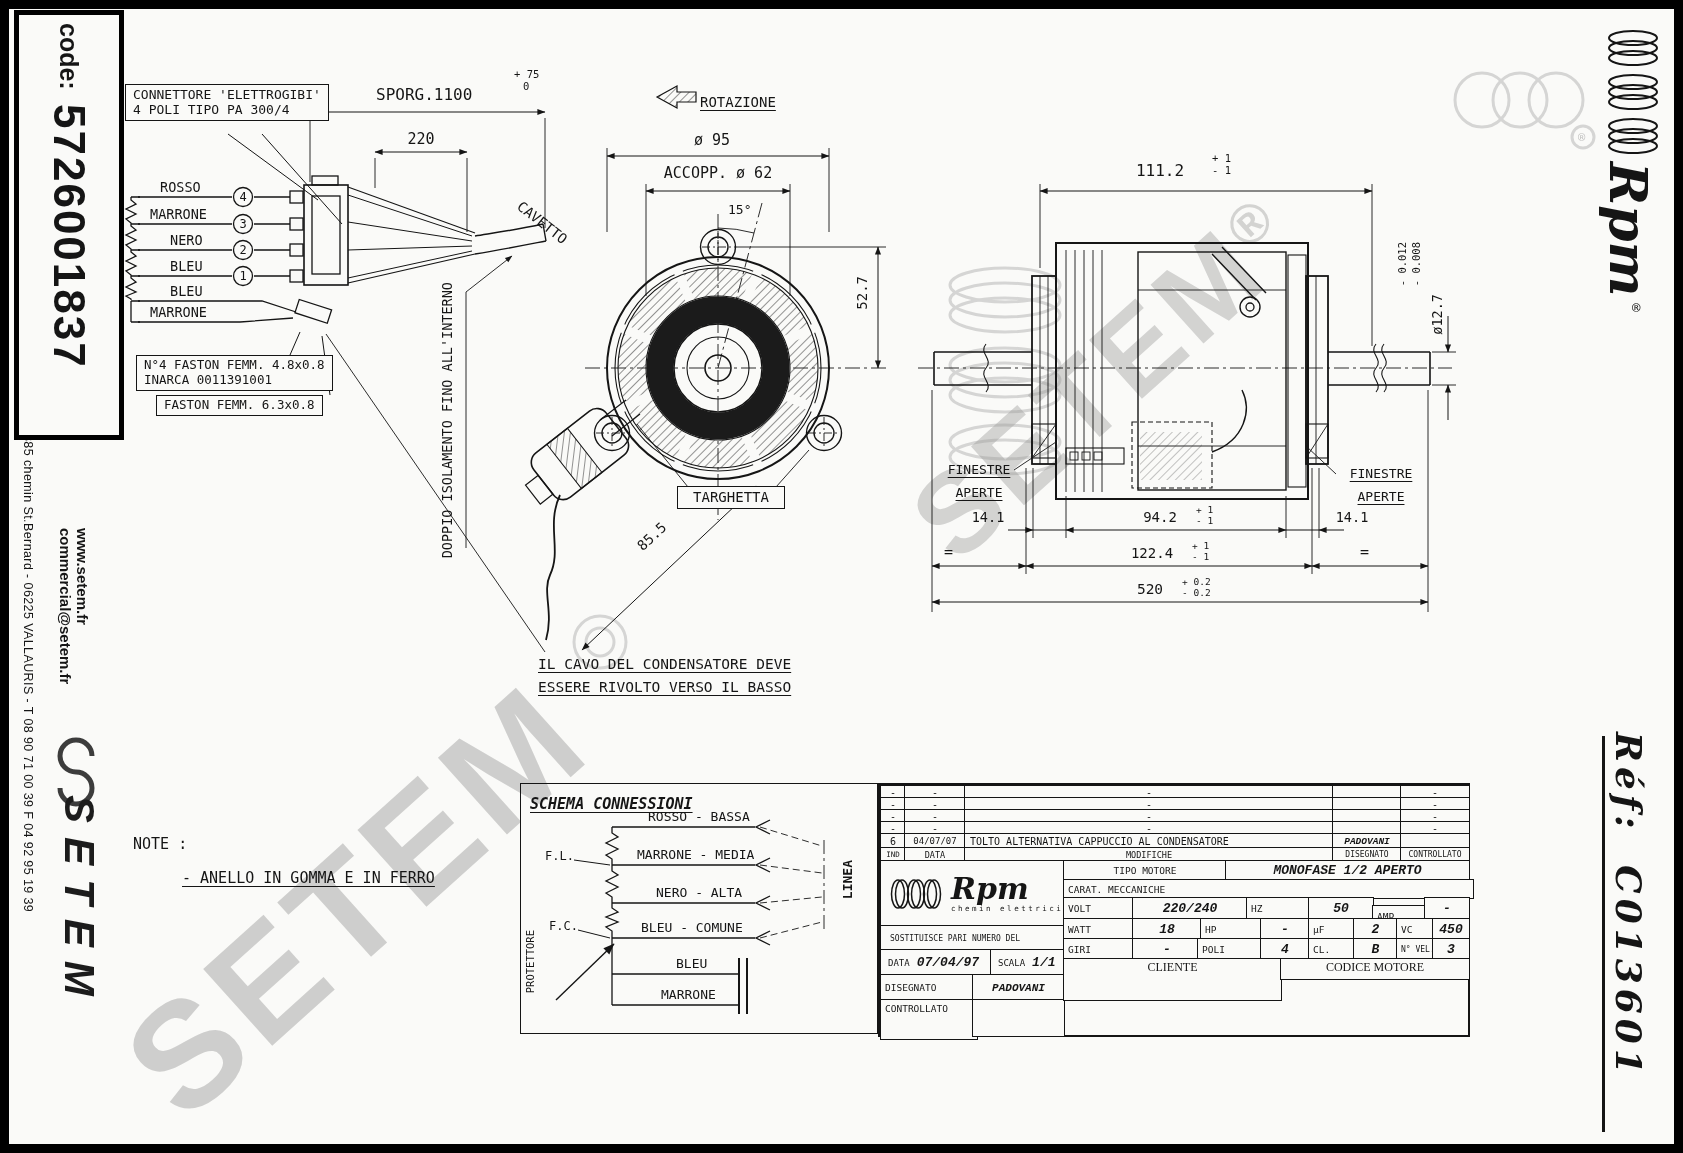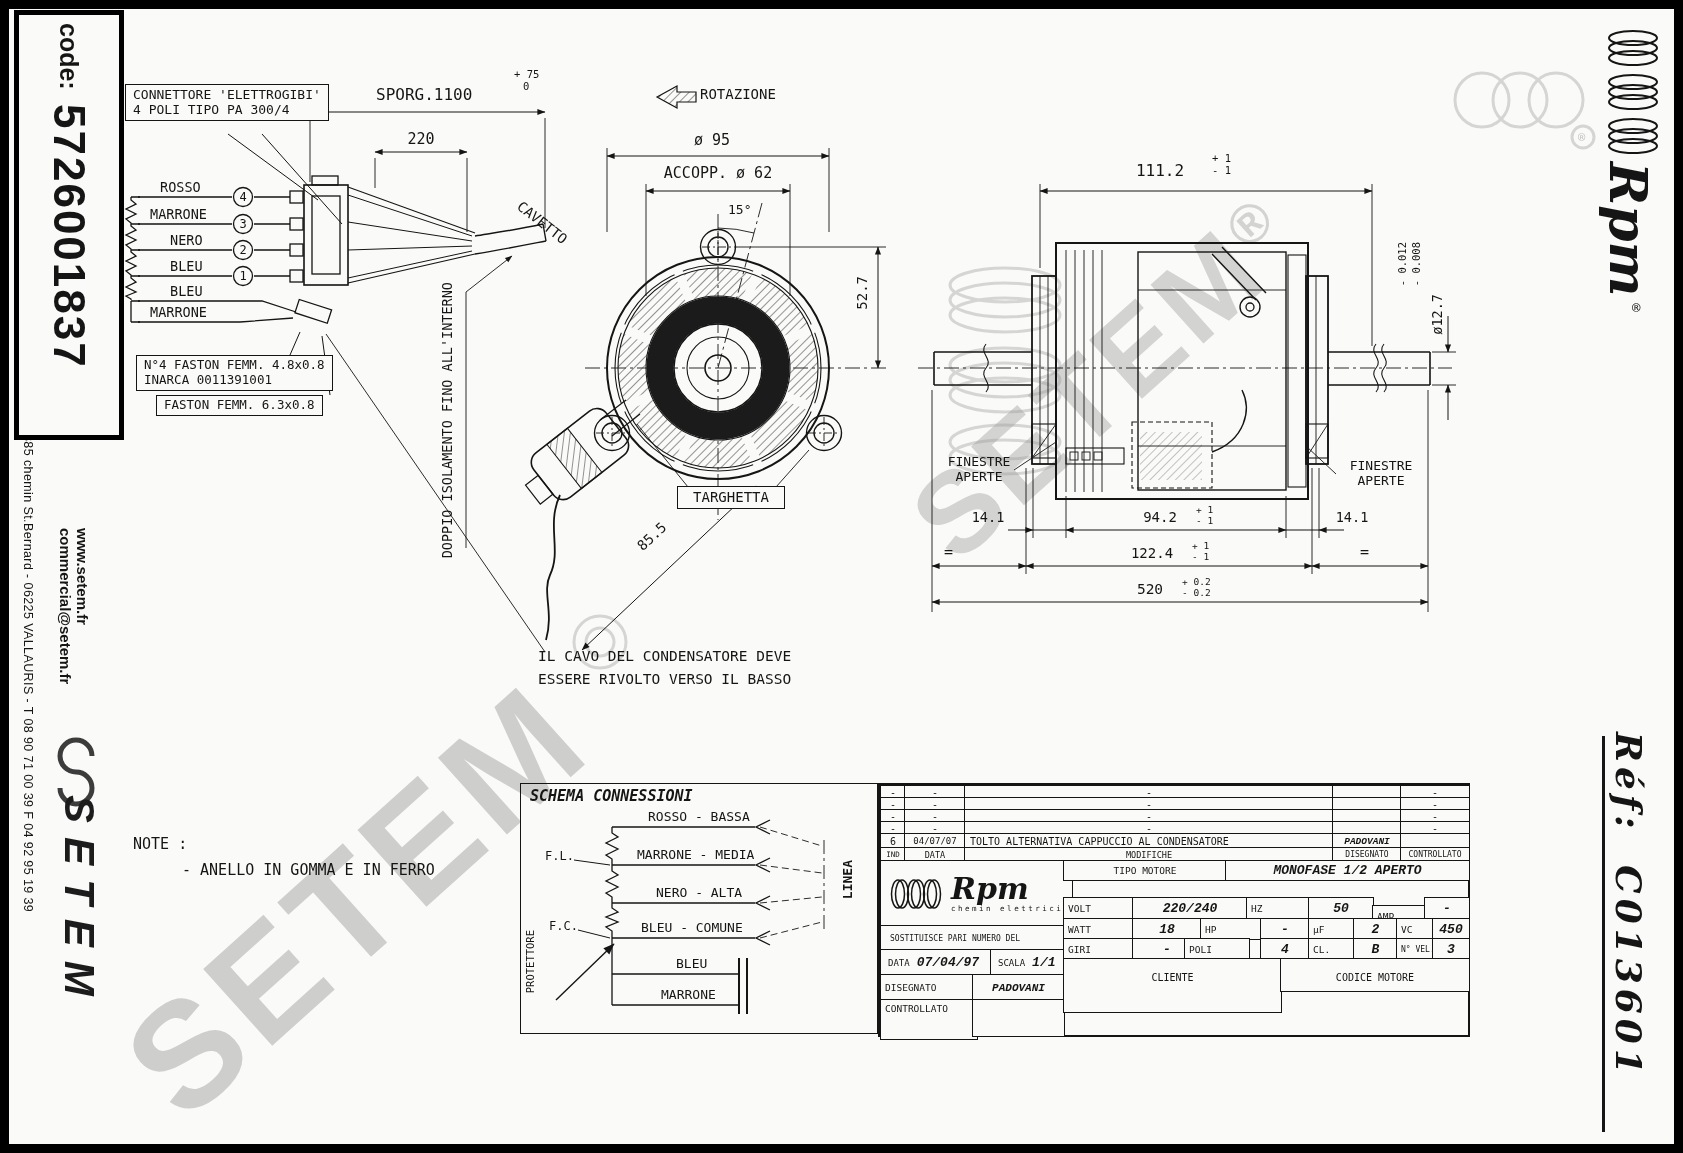--- a/index.html
+++ b/index.html
@@ -2,39 +2,39 @@
 <html><head>
 <meta charset="utf-8">
 <style>
   html,body{margin:0;padding:0;background:#fff;}
   #page{position:relative;width:1683px;height:1153px;background:#fafaf8;overflow:hidden;
         font-family:"DejaVu Sans Mono",monospace;color:#151515;}
   #frame{position:absolute;inset:0;border:9px solid #000;pointer-events:none;z-index:40;}
   svg.layer{position:absolute;left:0;top:0;z-index:10;}
   .lbl{position:absolute;white-space:nowrap;font-size:14px;line-height:1.18;z-index:20;}
   .c{transform:translateX(-50%);}
-  .u{text-underline-offset:3px;text-decoration-thickness:1.2px;}
+  .u{text-decoration:underline;text-underline-offset:3px;text-decoration-thickness:1.2px;margin-top:8px;}
   .b{font-weight:bold;}
   .i{font-style:italic;}
   .sans{font-family:"Liberation Sans",sans-serif;}
   .ser{font-family:"DejaVu Serif",serif;font-style:italic;font-weight:bold;}
   .box{border:1.6px solid #151515;padding:2px 7px;background:#fafaf8;}
   .vr{writing-mode:vertical-rl;}
   .vu{writing-mode:vertical-rl;transform:rotate(180deg);}
   .tol{position:absolute;font-size:10.5px;line-height:1.15;z-index:20;}
   .wm{position:absolute;font-family:"Liberation Sans",sans-serif;font-weight:bold;color:#8f8f8f;z-index:5;}
   
   #titleblock{position:absolute;left:878px;top:783px;width:588px;height:250px;
               border:2px solid #151515;background:#fafaf8;z-index:25;}
   .cl{position:absolute;border:1px solid #151515;display:flex;align-items:center;justify-content:center;
       font-size:10px;overflow:hidden;background:#fafaf8;}
   .cl .lab{font-size:9px;padding:1px 3px;}
   .labcell{justify-content:flex-start;font-size:9.5px;padding-left:4px;}
   .valcell{font-family:Liberation Mono, monospace;font-style:italic;font-weight:bold;font-size:13px;}
-  .toplab{align-items:flex-start;justify-content:center;font-size:10px;padding-top:13px;}
+  .toplab{align-items:flex-start;justify-content:center;font-size:12px;padding-top:1px;font-family:Liberation Serif, serif;}
   #schemabox{position:absolute;left:520px;top:783px;width:356px;height:249px;
              border:1.6px solid #151515;z-index:8;}
 </style>
 </head>
 <body>
 
 <div id="page">
 
   <div class="wm" style="left:150px;top:1000px;font-size:150px;opacity:.40;transform:rotate(-42deg);transform-origin:0 50%;letter-spacing:8px;">SETEM</div>
   <div class="wm" style="left:930px;top:470px;font-size:115px;opacity:.36;transform:rotate(-42deg);transform-origin:0 50%;letter-spacing:6px;">
@@ -473,40 +473,41 @@
       <span class="lab">SCALA</span>
       <span class="valcell" style="border:none;position:static;">1/1</span>
     </div>
     <div class="cl labcell" style="left:0;top:189px;width:92px;height:25px;">DISEGNATO</div>
     <div class="cl valcell" style="left:92px;top:189px;width:91px;height:25px;font-size:11px;">PADOVANI</div>
     <div class="cl labcell" style="left:0;top:214px;width:92px;height:36px;align-items:flex-start;padding-top:3px;">CONTROLLATO</div>
     <div class="cl" style="left:92px;top:214px;width:91px;height:36px;"></div>
 
     <div class="cl" style="left:183px;top:75px;width:162px;height:19px;font-size:9.5px;">TIPO MOTORE</div>
     <div class="cl valcell" style="left:345px;top:75px;width:243px;height:19px;font-size:13px;">MONOFASE 1/2 APERTO</div>
+    <div class="cl labcell" style="left:183px;top:94px;width:405px;height:18px;">CARAT. MECCANICHE</div>
 
     <div class="cl labcell" style="left:183px;top:112px;width:69px;height:21px;">VOLT</div>
     <div class="cl valcell" style="left:252px;top:112px;width:114px;height:21px;">220/240</div>
     <div class="cl labcell" style="left:366px;top:112px;width:62px;height:21px;">HZ</div>
     <div class="cl valcell" style="left:428px;top:112px;width:64px;height:21px;">50</div>
     <div class="cl labcell" style="left:492px;top:112px;width:52px;height:21px;margin-top:8px;">AMP.</div>
     <div class="cl valcell" style="left:544px;top:112px;width:44px;height:21px;">-</div>
 
     <div class="cl labcell" style="left:183px;top:133px;width:69px;height:20px;">WATT</div>
     <div class="cl valcell" style="left:252px;top:133px;width:68px;height:20px;">18</div>
     <div class="cl labcell" style="left:320px;top:133px;width:60px;height:20px;">HP</div>
     <div class="cl valcell" style="left:380px;top:133px;width:48px;height:20px;">-</div>
     <div class="cl labcell" style="left:428px;top:133px;width:45px;height:20px;">µF</div>
     <div class="cl valcell" style="left:473px;top:133px;width:43px;height:20px;">2</div>
     <div class="cl labcell" style="left:516px;top:133px;width:36px;height:20px;">VC</div>
     <div class="cl valcell" style="left:552px;top:133px;width:36px;height:20px;">450</div>
 
     <div class="cl labcell" style="left:183px;top:153px;width:69px;height:20px;">GIRI</div>
     <div class="cl valcell" style="left:252px;top:153px;width:68px;height:20px;">-</div>
-    <div class="cl labcell" style="left:304px;top:153px;width:60px;height:20px;">POLI</div>
+    <div class="cl labcell" style="left:317px;top:153px;width:60px;height:20px;">POLI</div>
     <div class="cl valcell" style="left:380px;top:153px;width:48px;height:20px;">4</div>
     <div class="cl labcell" style="left:428px;top:153px;width:45px;height:20px;">CL.</div>
     <div class="cl valcell" style="left:473px;top:153px;width:43px;height:20px;">B</div>
     <div class="cl labcell" style="left:516px;top:153px;width:36px;height:20px;font-size:8px;">N° VEL.</div>
     <div class="cl valcell" style="left:552px;top:153px;width:36px;height:20px;">3</div>
 
     <div class="cl toplab" style="left:183px;top:173px;width:217px;height:40px;">CLIENTE</div>
     <div class="cl toplab" style="left:400px;top:173px;width:188px;height:19px;">CODICE MOTORE</div>
   </div>
 

